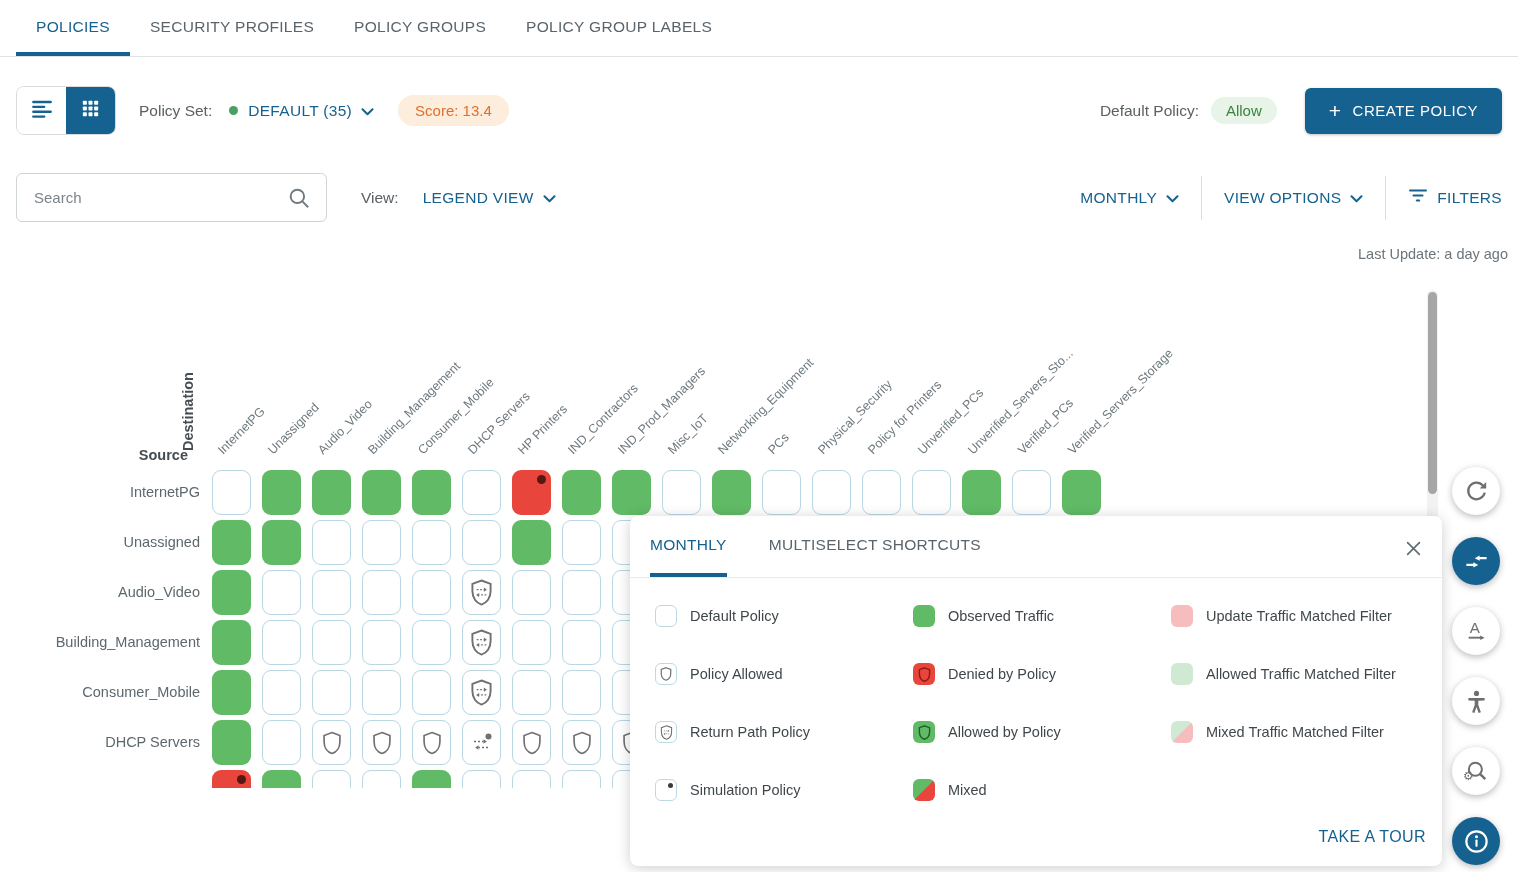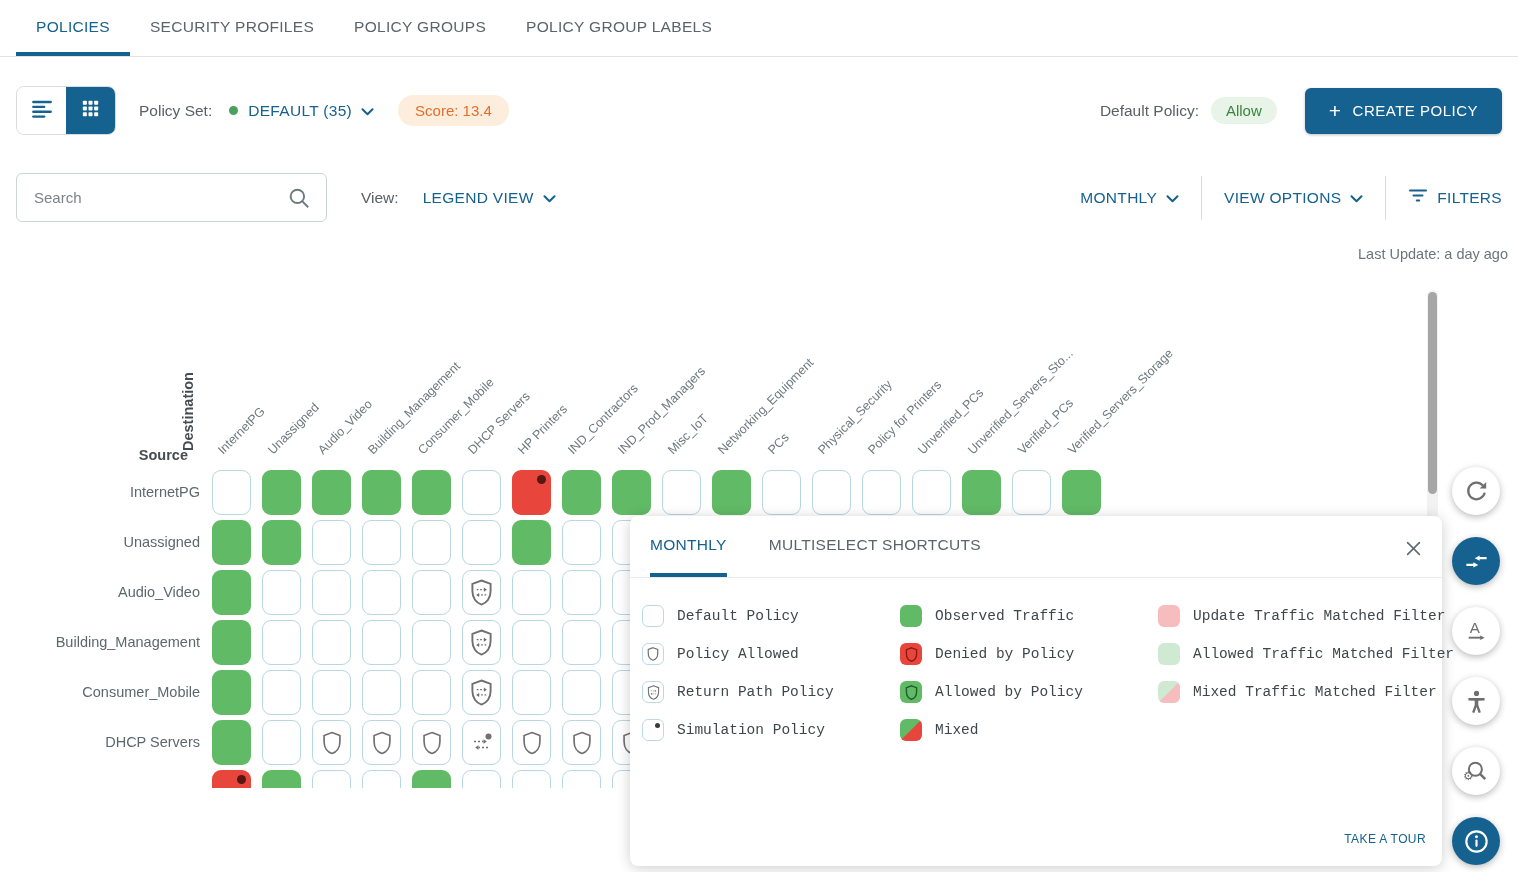--- a/index.html
+++ b/index.html
@@ -51,34 +51,34 @@
   
   .v-scrollbar { position:absolute; left:1427px; top:290px; width:11px; height:498px; background:#F2F2F2; border-radius:6px; z-index:2; }
   .v-scrollbar .thumb { position:absolute; left:1px; top:2px; width:9px; height:202px; background:#A6A6A6; border-radius:5px; cursor:pointer; }
 
   
   .legend-panel { position:absolute; left:630px; top:516px; width:812px; height:350px; background:#fff; border-radius:8px; box-shadow:0 2px 14px rgba(0,0,0,.2); z-index:5; }
   .legend-header { height:62px; border-bottom:1px solid #E9ECEE; display:flex; padding:0 20px; position:relative; }
   .legend-tab { line-height:58px; border-bottom:4px solid transparent; font-size:15.5px; letter-spacing:.3px; color:#5A646A; margin-right:42px; cursor:pointer; white-space:nowrap; }
   .legend-tab.active { color:var(--blue); border-bottom-color:var(--blue); }
   .legend-close { position:absolute; right:18px; top:21px; width:22px; height:22px; background:none; border:none; cursor:pointer; display:flex; align-items:center; justify-content:center; }
-  .legend-grid { display:grid; grid-template-columns:258px 258px auto; grid-template-rows:repeat(4,22px); grid-auto-flow:column; row-gap:16px; padding:27px 0 0 12px;font-family:Liberation Mono, monospace; }
+  .legend-grid { display:grid; grid-template-columns:258px 258px auto; grid-template-rows:repeat(4,22px); grid-auto-flow:column; row-gap:36px; padding:27px 0 0 25px; }
   .legend-item { display:flex; align-items:center; gap:13px; }
   .legend-item .it-label { font-size:14.5px; color:#40474B; line-height:22px; white-space:nowrap; }
   .swatch { width:22px; height:22px; border-radius:6px; flex:none; display:flex; align-items:center; justify-content:center; position:relative; }
   .sw-outline { background:#fff; border:1.5px solid #BCD9E6; }
   .sw-sim::after { content:""; position:absolute; top:3px; right:3px; width:5px; height:5px; border-radius:50%; background:#3A3A3A; }
   .sw-observed { background:var(--green); }
   .sw-denied { background:var(--red); }
   .sw-allowed { background:var(--green); }
   .sw-mixed { background:linear-gradient(135deg,var(--green) 49.5%,var(--red) 50.5%); }
   .sw-denied-filter { background:#F6BCBE; }
   .sw-allowed-filter { background:#CFE9D2; }
   .sw-mixed-filter { background:linear-gradient(135deg,#CFE9D2 49.5%,#F6BCBE 50.5%); }
-  .take-tour { position:absolute; right:16px; bottom:20px; background:none; border:none; color:var(--blue); font-size:12px; letter-spacing:.4px; cursor:pointer; font-family:inherit; }
+  .take-tour { position:absolute; right:16px; bottom:20px; background:none; border:none; color:var(--blue); font-size:16px; letter-spacing:.4px; cursor:pointer; font-family:inherit; }
 
   
   .fab-col { position:absolute; right:18px; top:467px; z-index:10; display:flex; flex-direction:column; gap:22px; }
   .fab { width:48px; height:48px; border-radius:50%; border:none; background:#fff; box-shadow:0 2px 7px rgba(0,0,0,.28); display:flex; align-items:center; justify-content:center; cursor:pointer; position:relative; }
   .fab.active { background:var(--blue); }
   .gear-glyph { position:absolute; left:11px; top:23px; font-size:12px; color:#6f6f6f; font-family:"DejaVu Sans",sans-serif; line-height:1; }
 </style>
 </head>
 <body>
 

